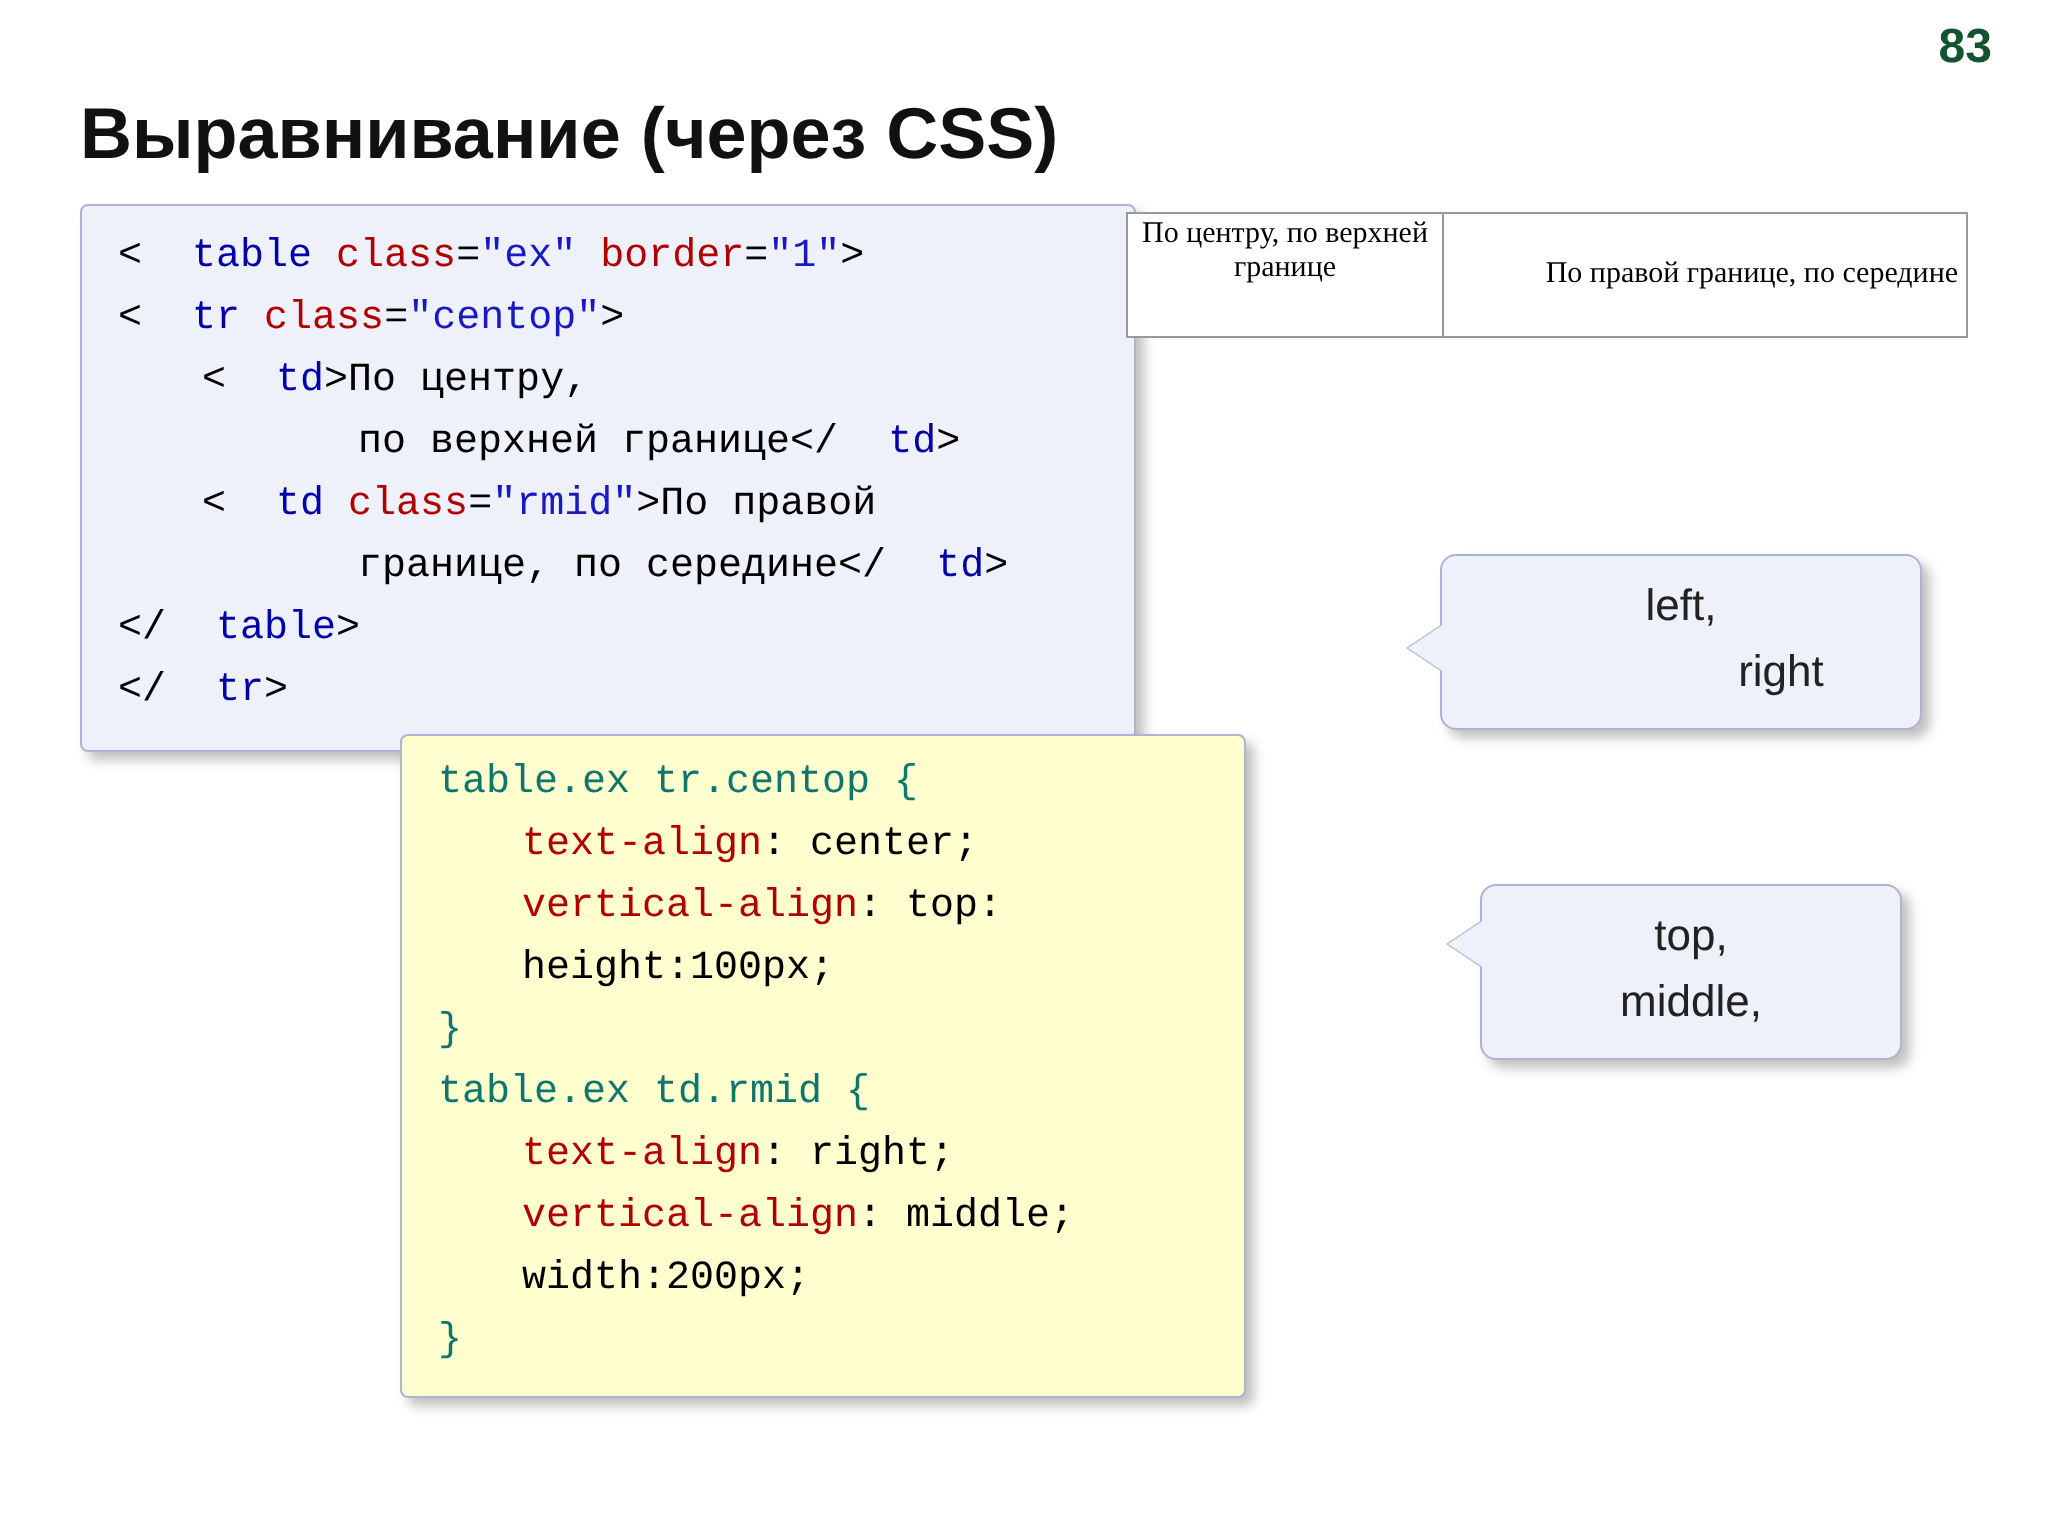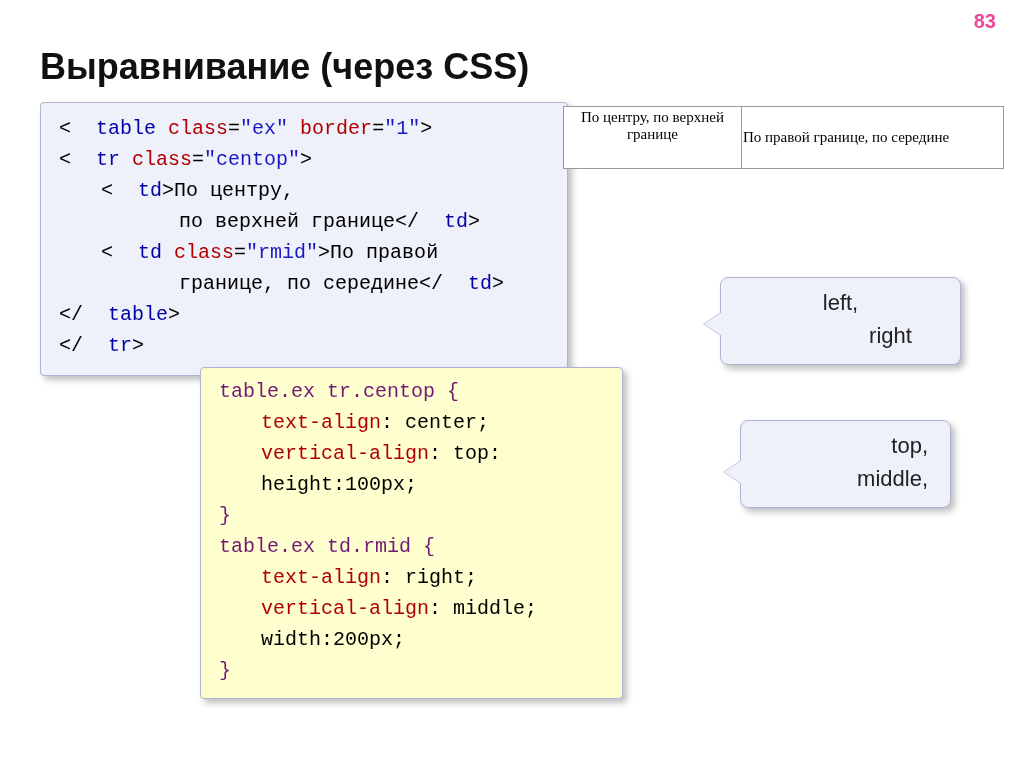--- a/index.html
+++ b/index.html
@@ -8,23 +8,23 @@
     font-family: Arial, Helvetica, sans-serif;
     background: #fff;
     width: 1024px;
     height: 767px;
     position: relative;
   }
   .page-num {
     position: absolute;
     top: 10px;
     right: 28px;
-    font-size: 20px;
+    font-size: 24px;
     font-weight: bold;
-    color: #ec4899;
+    color: #14532d;
   }
   .title {
     position: absolute;
     top: 46px;
     left: 40px;
     font-size: 36px;
     font-weight: bold;
     color: #111;
   }
   .code-box {
@@ -64,24 +64,24 @@
   }
   .callout-1 {
     top: 277px;
     left: 720px;
     width: 195px;
     text-align: center;
   }
   .callout-1 .row2 { padding-left: 40px; }
   .callout-1 .row3 { padding-left: 100px; }
   .callout-2 {
-    top: 420px;
+    top: 442px;
     left: 740px;
     width: 165px;
-    text-align: right;
+    text-align: center;
   }
   .callout-tail {
     position: absolute;
     width: 0; height: 0;
   }
   .tail-1 {
     top: 312px; left: 704px;
     border-top: 12px solid transparent;
     border-bottom: 12px solid transparent;
     border-right: 18px solid #eef0fa;
@@ -104,38 +104,38 @@
     font-family: "Times New Roman", serif;
     font-size: 15px;
   }
   .demo-table td {
     border: 1px solid #999;
     background: #fff;
     height: 62px;
     box-sizing: border-box;
   }
   .demo-table td.c1 {
-    width: 178px;
+    width: 158px;
     text-align: center;
     vertical-align: top;
     padding-top: 2px;
   }
   .demo-table td.c2 {
     width: 262px;
-    text-align: left;
+    text-align: right;
     vertical-align: middle;
-    padding-right: 20px;
+    padding-right: 4px;
     margin-top: 44px;
   }
   
   .tag { color: #0200a8; margin-left: 25px; }
   .attr { color: #b00000; }
   .val { color: #1919c2; }
   .plain { color: #000; }
-  .sel { color: #701a75; font-family: "Courier New", monospace; }
+  .sel { color: #0f766e; font-family: "Courier New", monospace; }
   .prop { color: #b00000; }
   .cssv { color: #000; }
   .ind { display:inline-block; width: 42px; }
   .ind2 { display:inline-block; width: 120px; }
 </style>
 </head>
 <body>
 
 <div class="page-num">83</div>
 <div class="title">Выравнивание (через CSS)</div>

